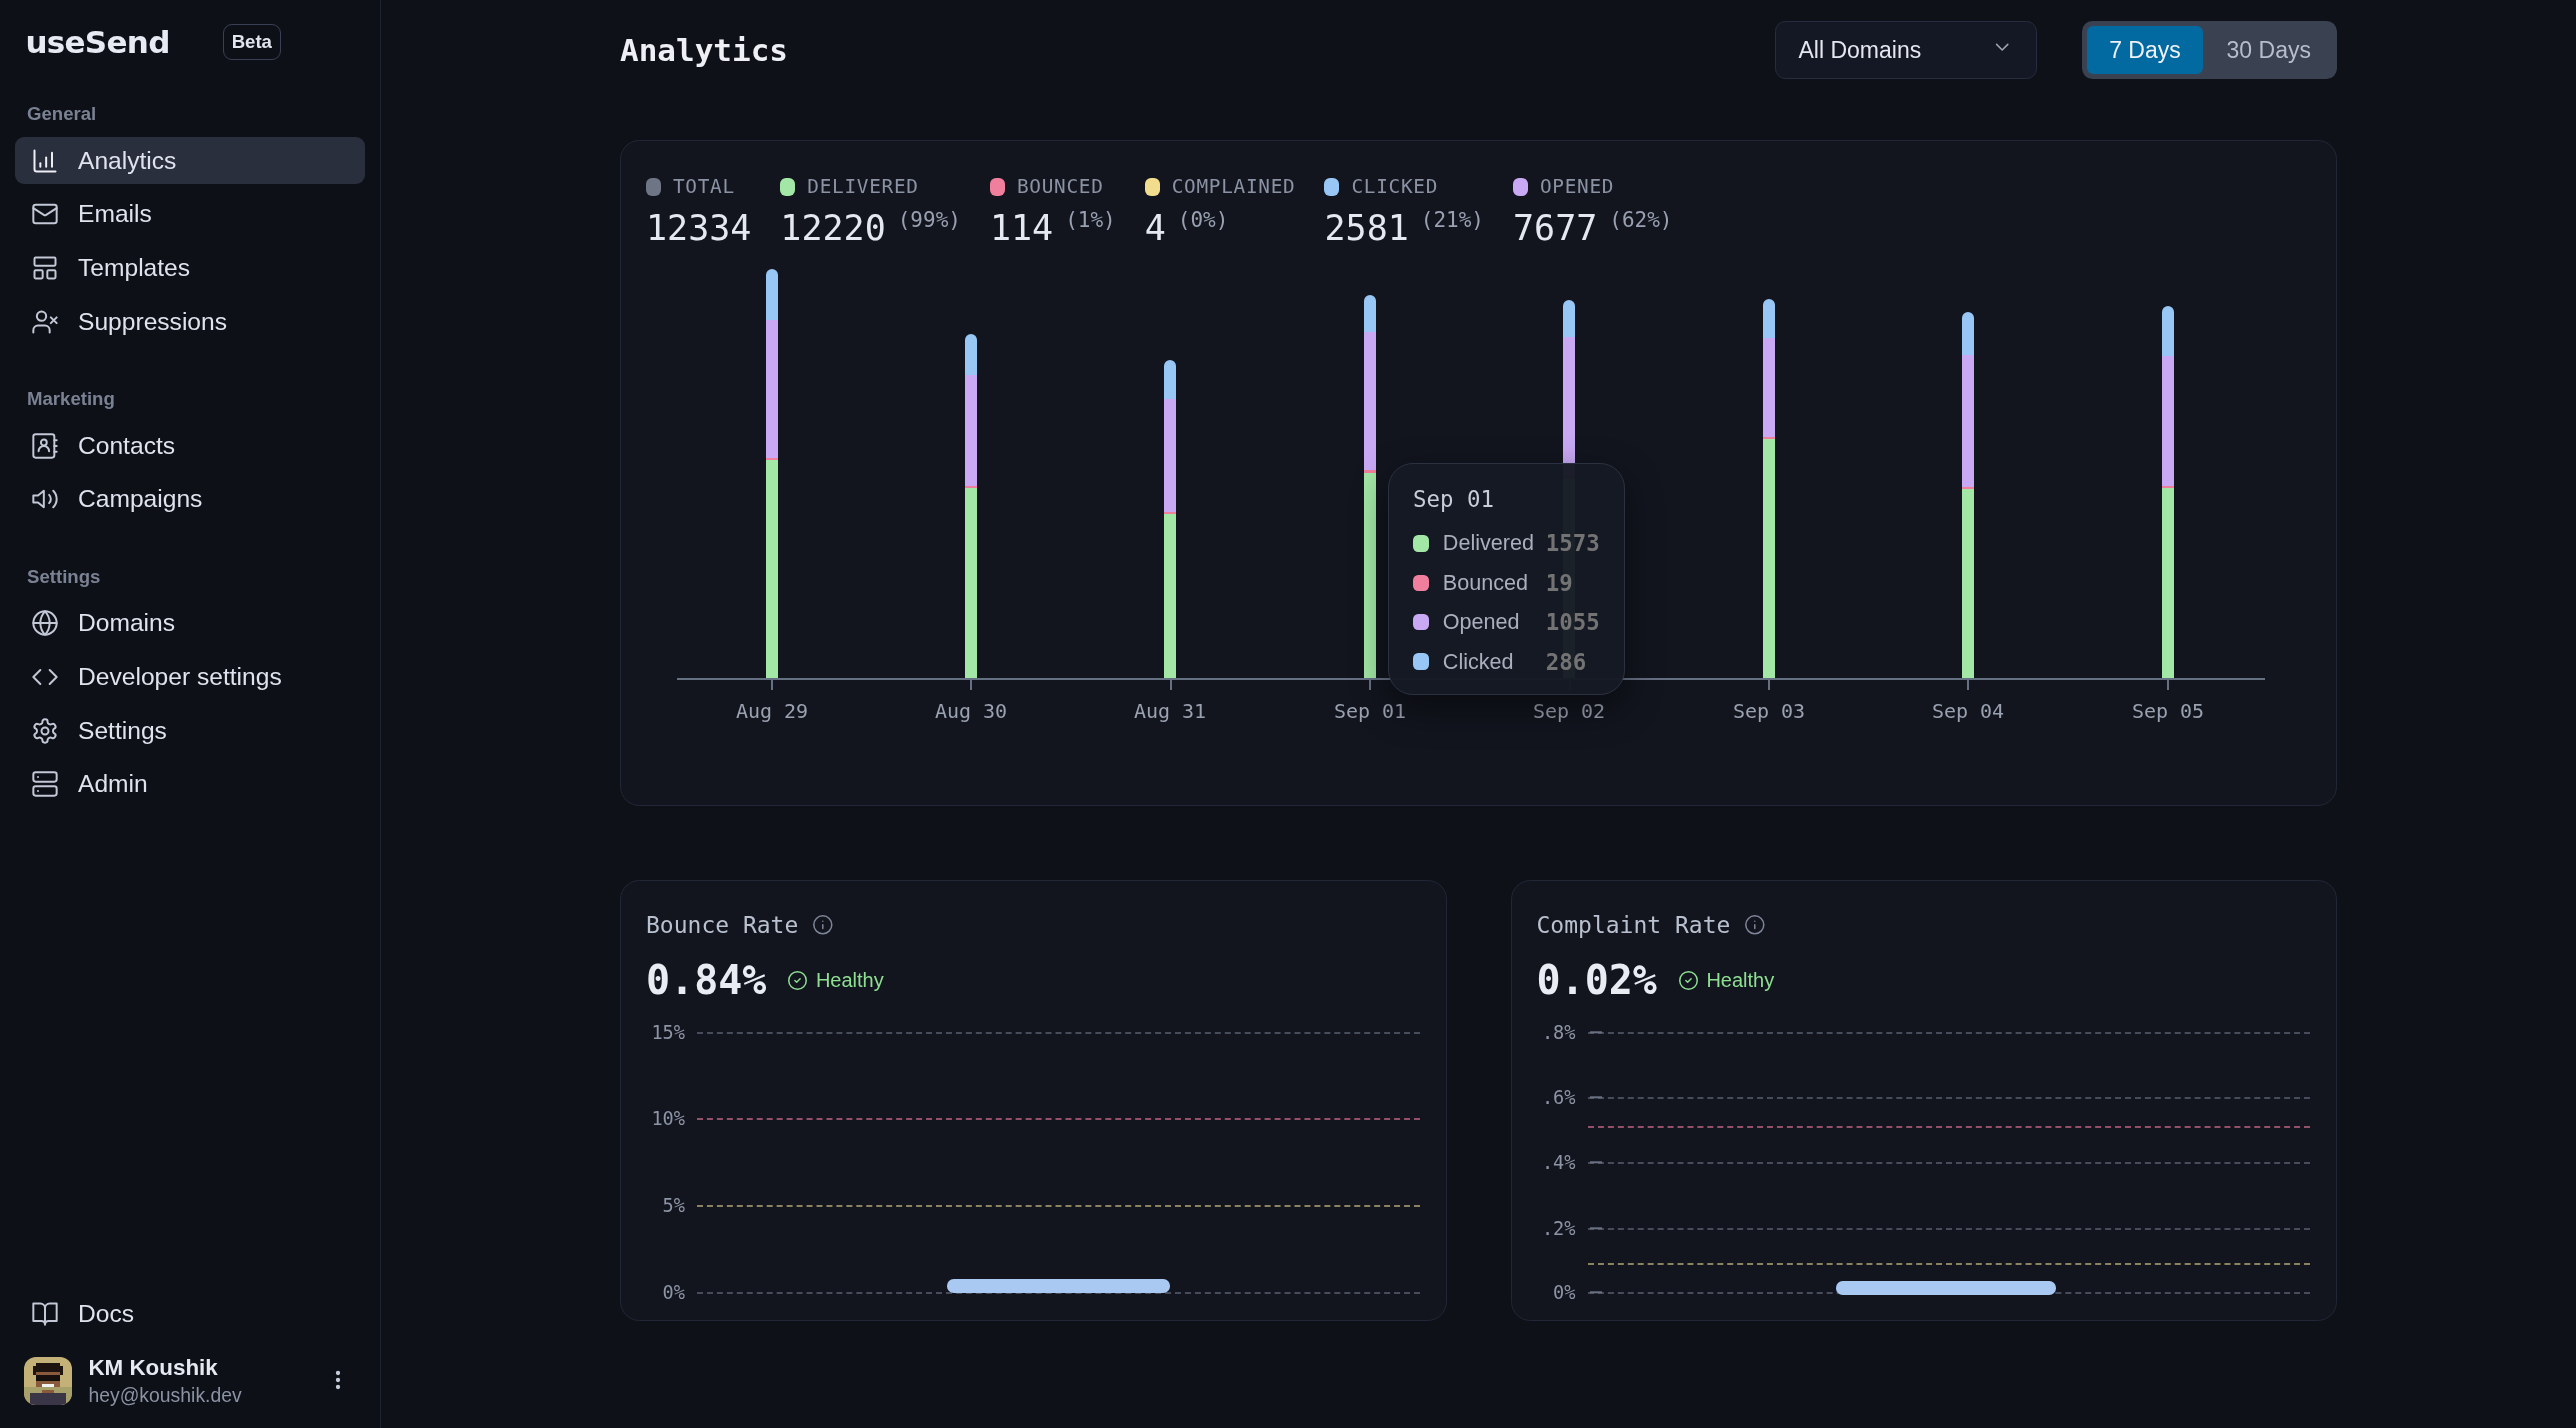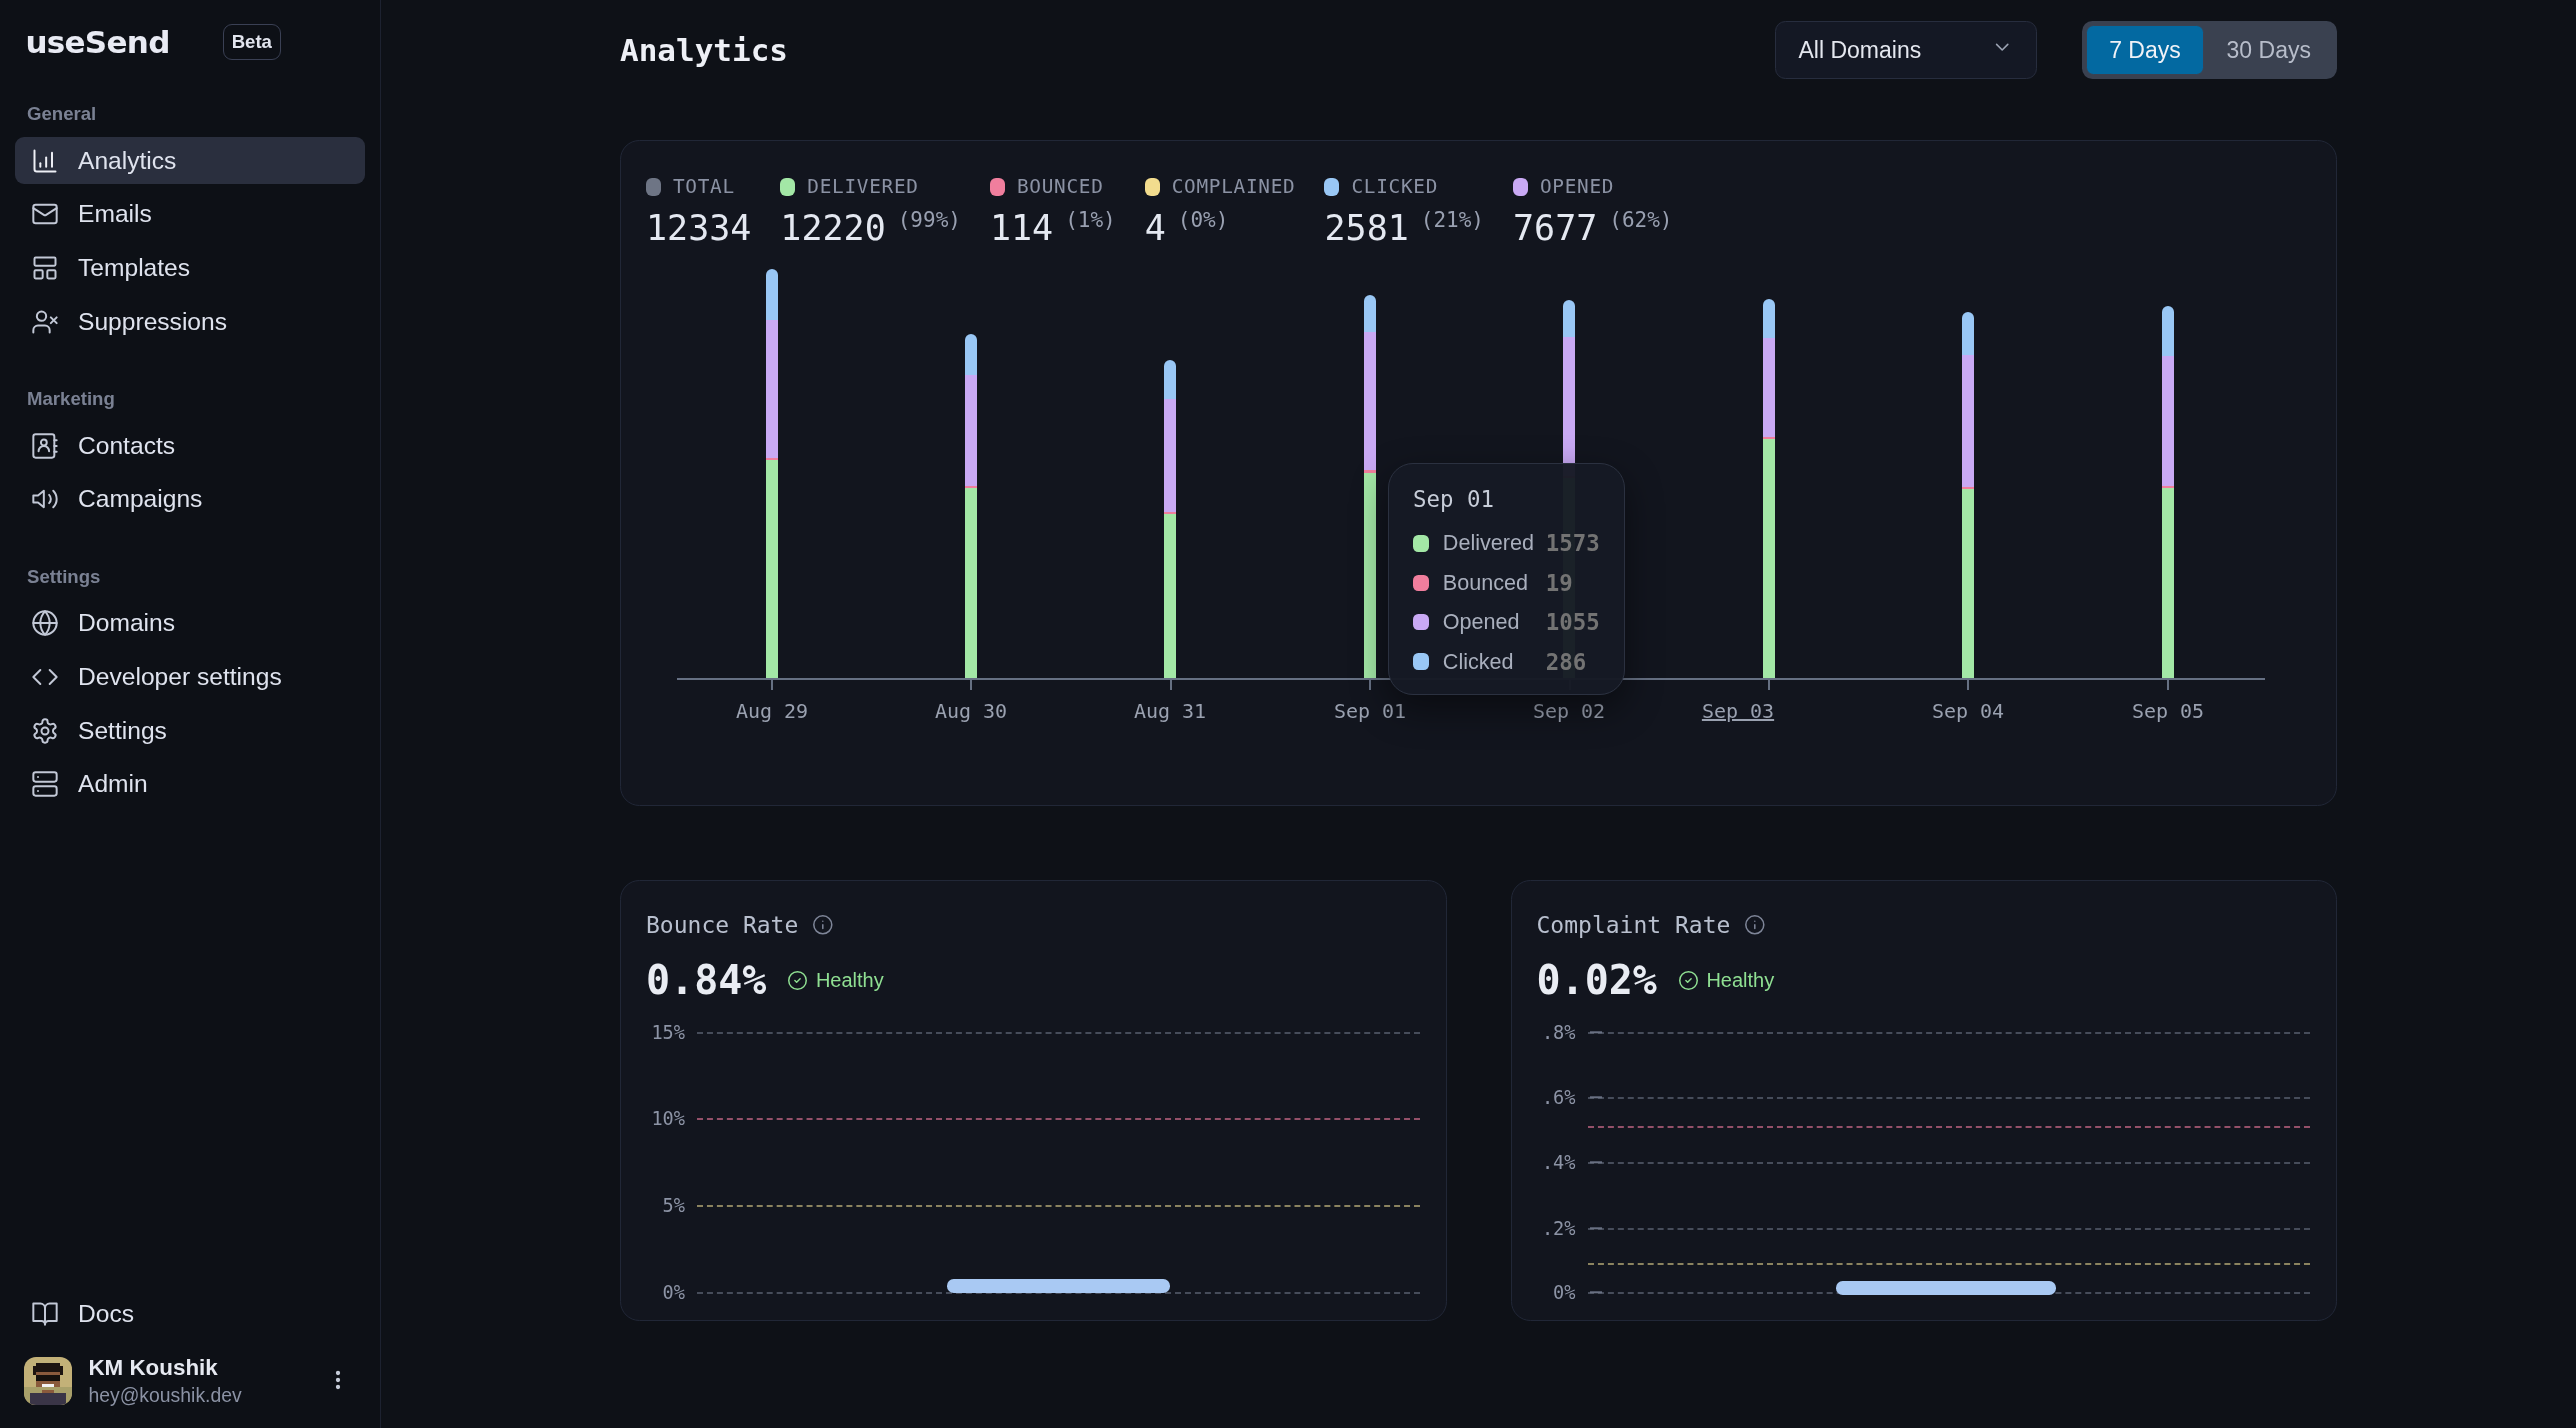--- a/index.html
+++ b/index.html
@@ -390,21 +390,21 @@
           </div>
           <div class="bar-tick" style="left: 948px;"></div>
           <div class="x-label" style="left: 948px;">Sep 02</div>
           <div class="bar" style="left: 1142px; height: 379px;">
             <div class="seg clicked" style="background: rgb(153, 199, 245); height: 10.1654%;"></div>
             <div class="seg opened" style="background: rgb(201, 169, 244); height: 26.3611%;"></div>
             <div class="seg bounced" style="background: rgb(240, 126, 157); height: 0.413508%;"></div>
             <div class="seg delivered" style="background: rgb(163, 231, 166); height: 63.06%;"></div>
           </div>
           <div class="bar-tick" style="left: 1147px;"></div>
-          <div class="x-label" style="left: 1117px; text-decoration: underline;">Sep 03</div>
+          <div class="x-label" style="left: 1148px;">Sep 03</div>
           <div class="bar" style="left: 1341px; height: 366px;">
             <div class="seg clicked" style="background: rgb(153, 199, 245); height: 11.7731%;"></div>
             <div class="seg opened" style="background: rgb(201, 169, 244); height: 36.0328%;"></div>
             <div class="seg bounced" style="background: rgb(240, 126, 157); height: 0.463789%;"></div>
             <div class="seg delivered" style="background: rgb(163, 231, 166); height: 51.7303%;"></div>
           </div>
           <div class="bar-tick" style="left: 1346px;"></div>
           <div class="x-label" style="left: 1347px;">Sep 04</div>
           <div class="bar" style="left: 1541px; height: 372px;">
             <div class="seg clicked" style="background: rgb(153, 199, 245); height: 13.4993%;"></div>

